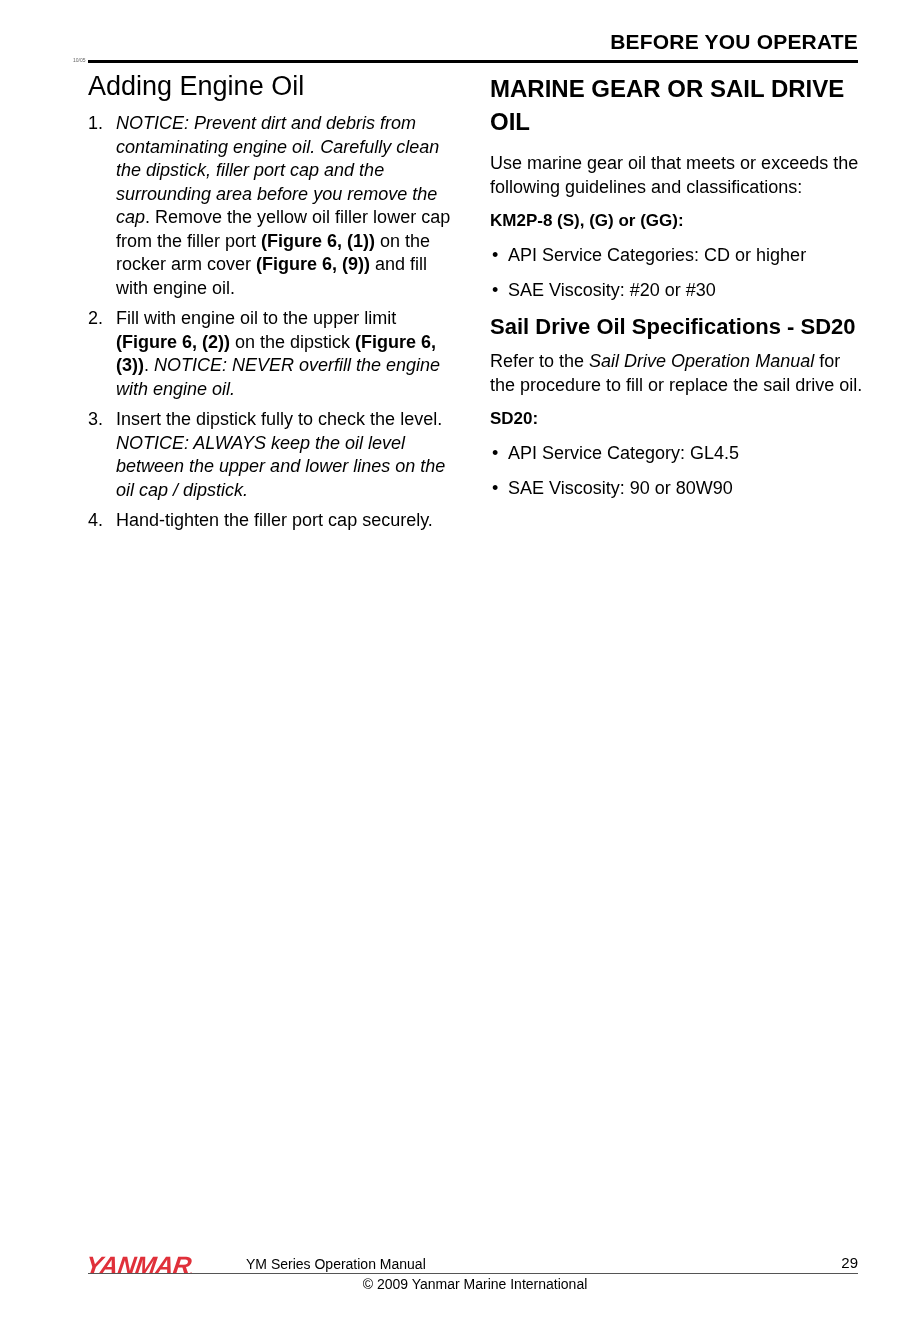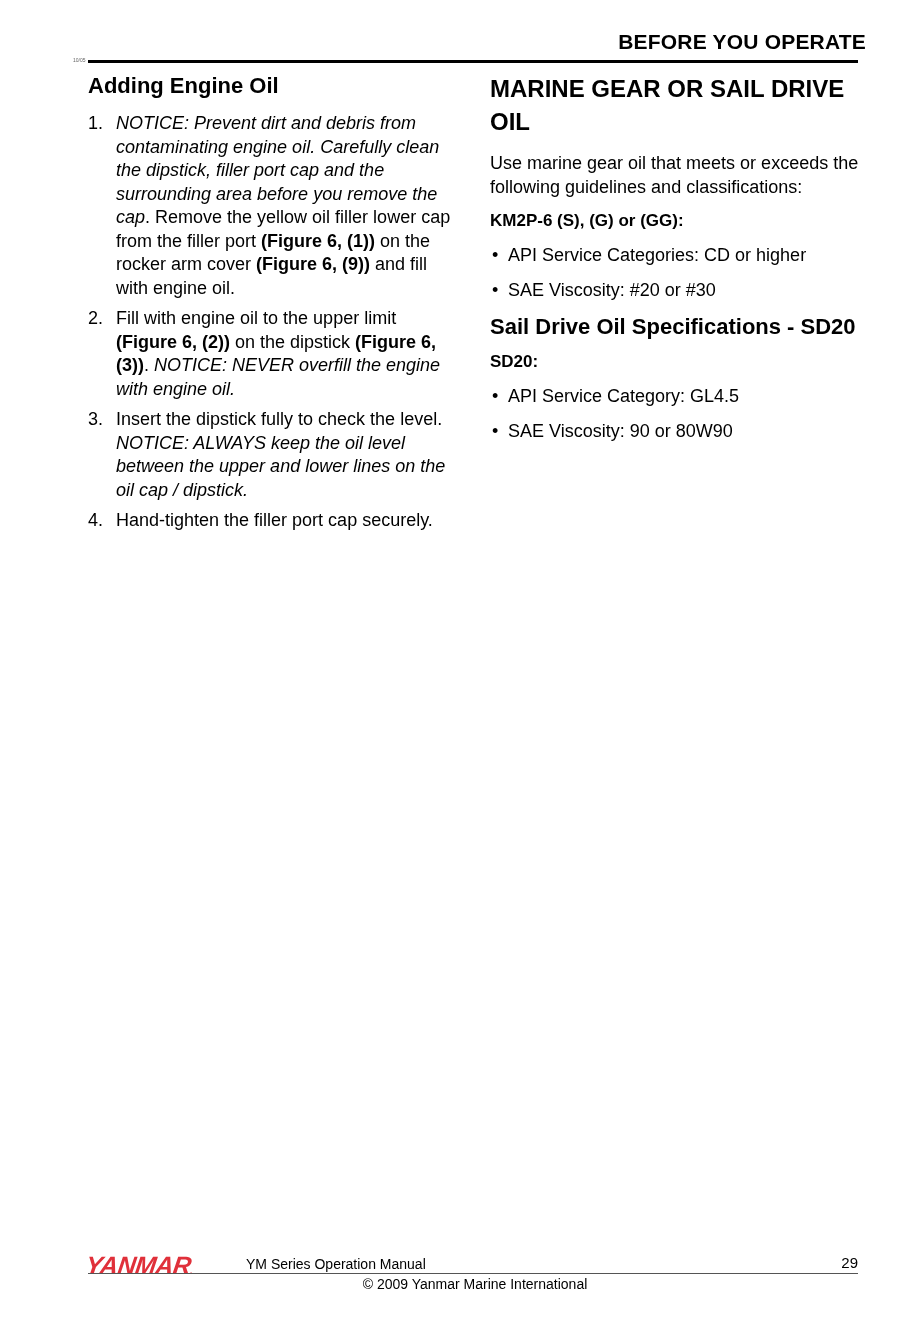--- a/index.html
+++ b/index.html
@@ -1,23 +1,23 @@
 <!DOCTYPE html>
 <html><head>
 <meta charset="utf-8">
 <style>
   html, body { margin: 0; padding: 0; background: #ffffff; }
   body { width: 910px; height: 1330px; position: relative; overflow: hidden;
          font-family: "Liberation Sans", sans-serif; color: #000; }
-  .header-title { position: absolute; right: 44px; top: 30px; font-size: 21px; font-weight: bold; letter-spacing: 0.2px; }
+  .header-title { position: absolute; right: 52px; top: 30px; font-size: 21px; font-weight: bold; letter-spacing: 0.2px; }
   .header-rule { position: absolute; left: 88px; right: 52px; top: 60px; height: 3px; background: #000; }
   .date-code { position: absolute; left: 73px; top: 57px; font-size: 5px; color: #666; }
   .col-left { position: absolute; left: 88px; top: 72px; width: 370px; }
   .col-right { position: absolute; left: 490px; top: 72px; width: 375px; }
-  h2.sub { font-size: 22px; font-weight: bold; margin: 0 0 12px 0; line-height: 28px; }
+  h2.sub { font-size: 27px; font-weight: normal; margin: 0 0 12px 0; line-height: 28px; }
   h1.main { font-size: 24px; font-weight: bold; margin: 0 0 14px 0; line-height: 33px; }
   h2.sub2 { font-size: 22px; font-weight: bold; margin: 0 0 10px 0; line-height: 27px; }
   ol.steps { list-style: none; margin: 0; padding: 0; }
   ol.steps li { position: relative; padding-left: 28px; font-size: 18px; line-height: 23.5px; margin-bottom: 7px; }
   ol.steps li .num { position: absolute; left: 0; top: 0; }
   p.body { font-size: 18px; line-height: 23.5px; margin: 0 0 10px 0; }
   p.label { font-size: 17px; font-weight: bold; margin: 0 0 10px 0; line-height: 24px; }
   ul.bullets { list-style: none; margin: 0 0 8px 0; padding: 0; }
   ul.bullets li { position: relative; padding-left: 18px; font-size: 18px; line-height: 24px; margin-bottom: 11px; }
   ul.bullets li .dot { position: absolute; left: 2px; top: 0; }
@@ -56,27 +56,28 @@
       <span class="num">4.</span>
       <span>Hand-tighten the filler port cap securely.</span>
     </li>
   </ol>
 </div>
 
 <div class="col-right">
   <h1 class="main">MARINE GEAR OR SAIL DRIVE OIL</h1>
 
   <p class="body">Use marine gear oil that meets or exceeds the following guidelines and classifications:</p>
-  <p class="label">KM2P-6 (S), (G) or (GG):</p>
+  <p class="label">KM2P-8 (S), (G) or (GG):</p>
   <ul class="bullets">
     <li><span class="dot">•</span><span>API Service Categories: CD or higher</span></li>
     <li><span class="dot">•</span><span>SAE Viscosity: #20 or #30</span></li>
   </ul>
 
   <h2 class="sub2">Sail Drive Oil Specifications - SD20</h2>
+  <p class="body"><span>Refer to the </span><i>Sail Drive Operation Manual</i><span> for the procedure to fill or replace the sail drive oil.</span></p>
   <p class="label">SD20:</p>
   <ul class="bullets">
     <li><span class="dot">•</span><span>API Service Category: GL4.5</span></li>
     <li><span class="dot">•</span><span>SAE Viscosity: 90 or 80W90</span></li>
   </ul>
 </div>
 
 <div class="footer-logo"><span>YANMAR</span><span class="dot-r">.</span></div>
 <div class="footer-manual">YM Series Operation Manual</div>
 <div class="footer-page">29</div>

